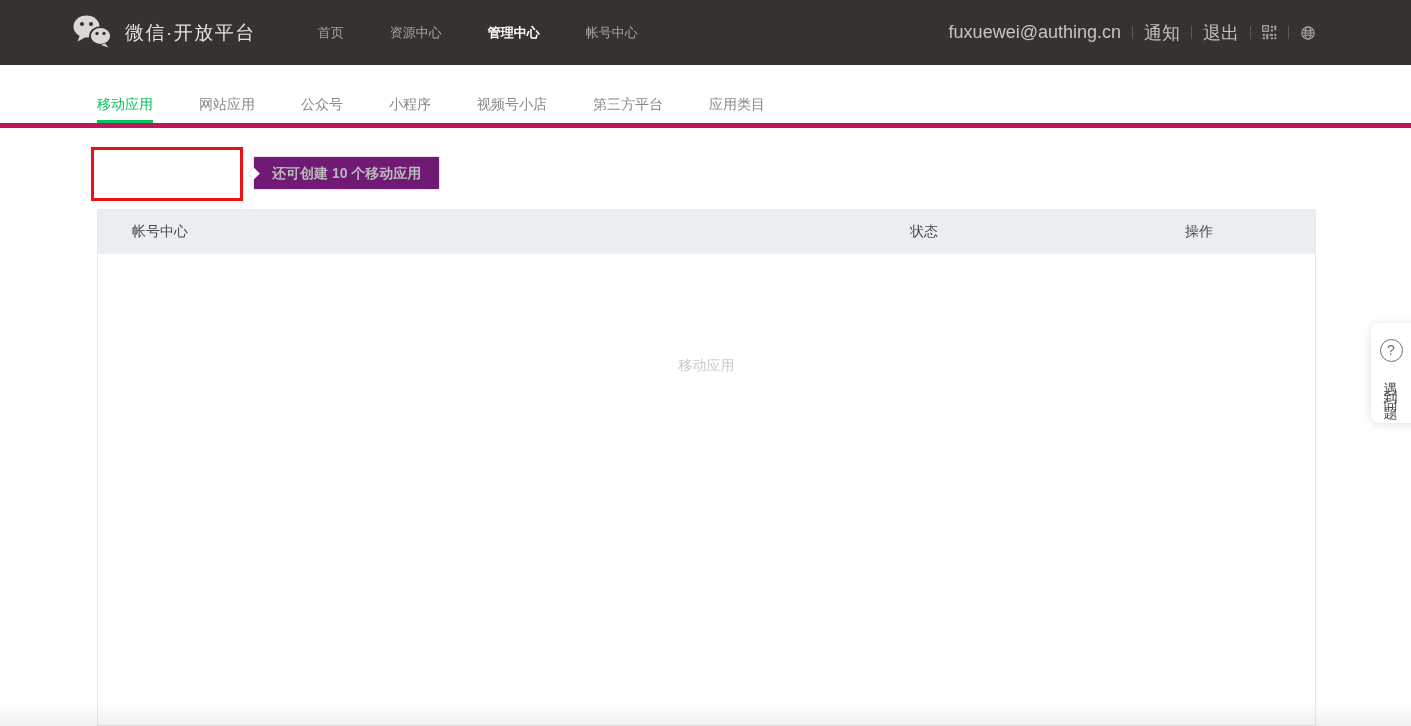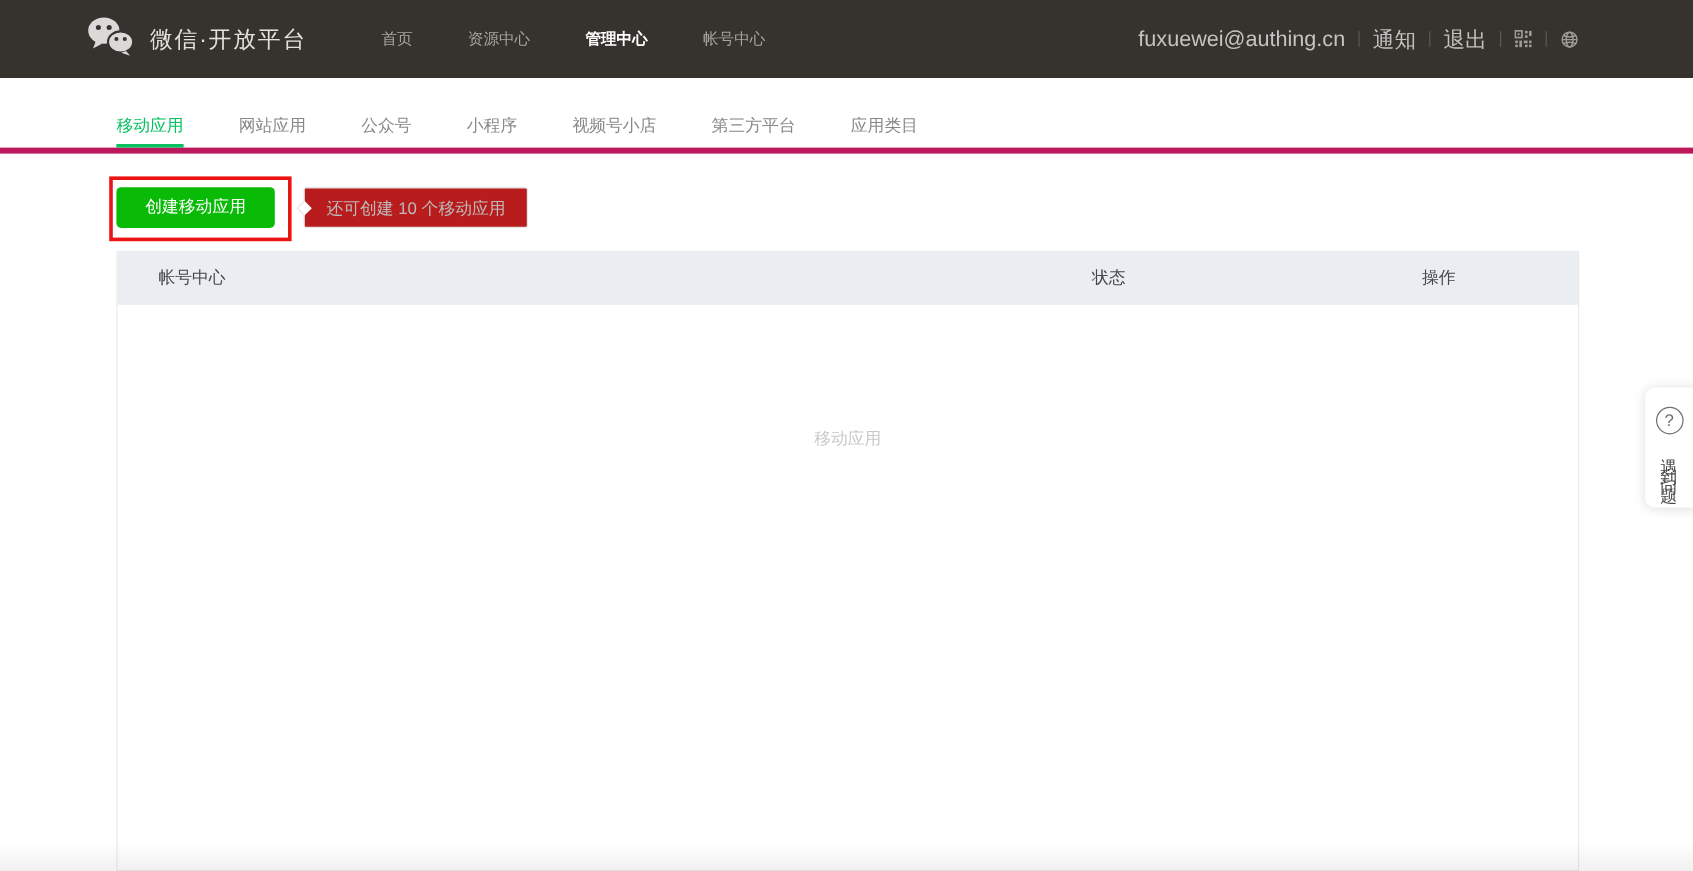--- a/index.html
+++ b/index.html
@@ -41,22 +41,22 @@
     position:absolute; left:91px; top:147px; width:152px; height:54px;
     border:3px solid #ec1313; pointer-events:none; z-index:5;
   }
   .create-btn {
     position:absolute; left:97px; top:156px; width:132px; height:34px;
     background:#09bb07; color:#fff; font-size:14px; border:none; border-radius:4px;
     cursor:pointer; font-family:inherit; z-index:4;
   }
   .quota-hint {
     position:absolute; left:253px; top:156px; height:34px;
-    border:1px solid #e5e5e5; border-radius:2px; background:#b91c1c;
-    color:#bbbbbb; font-size:14px; line-height:32px; padding:0 18px; white-space:nowrap;
+    border:1px solid #e5e5e5; border-radius:2px; background:#701a75;
+    color:#bbbbbb; font-size:14px; line-height:32px; padding:0 18px; white-space:nowrap;font-weight:bold;
   }
   .quota-hint .arrow {
     position:absolute; left:-5px; top:12px; width:9px; height:9px; background:#fff;
     border-left:1px solid #e5e5e5; border-bottom:1px solid #e5e5e5; transform:rotate(45deg);
   }
 
   
   .apps-table {
     position:absolute; left:97px; top:209px; right:95px; bottom:0;
     border:1px solid #e9e9e9; border-top:none; background:#fff;
@@ -162,21 +162,20 @@
     <span class="tab">网站应用</span>
     <span class="tab">公众号</span>
     <span class="tab">小程序</span>
     <span class="tab">视频号小店</span>
     <span class="tab">第三方平台</span>
     <span class="tab">应用类目</span>
   </nav>
 
   <div class="annotation-box"></div>
 
-  <button class="create-btn">创建移动应用</button>
   <div class="quota-hint">
     <span class="arrow"></span>
     <span>还可创建 10 个移动应用</span>
   </div>
 
   <section class="apps-table">
     <div class="thead">
       <span class="col col-name">帐号中心</span>
       <span class="col col-status">状态</span>
       <span class="col col-action">操作</span>

